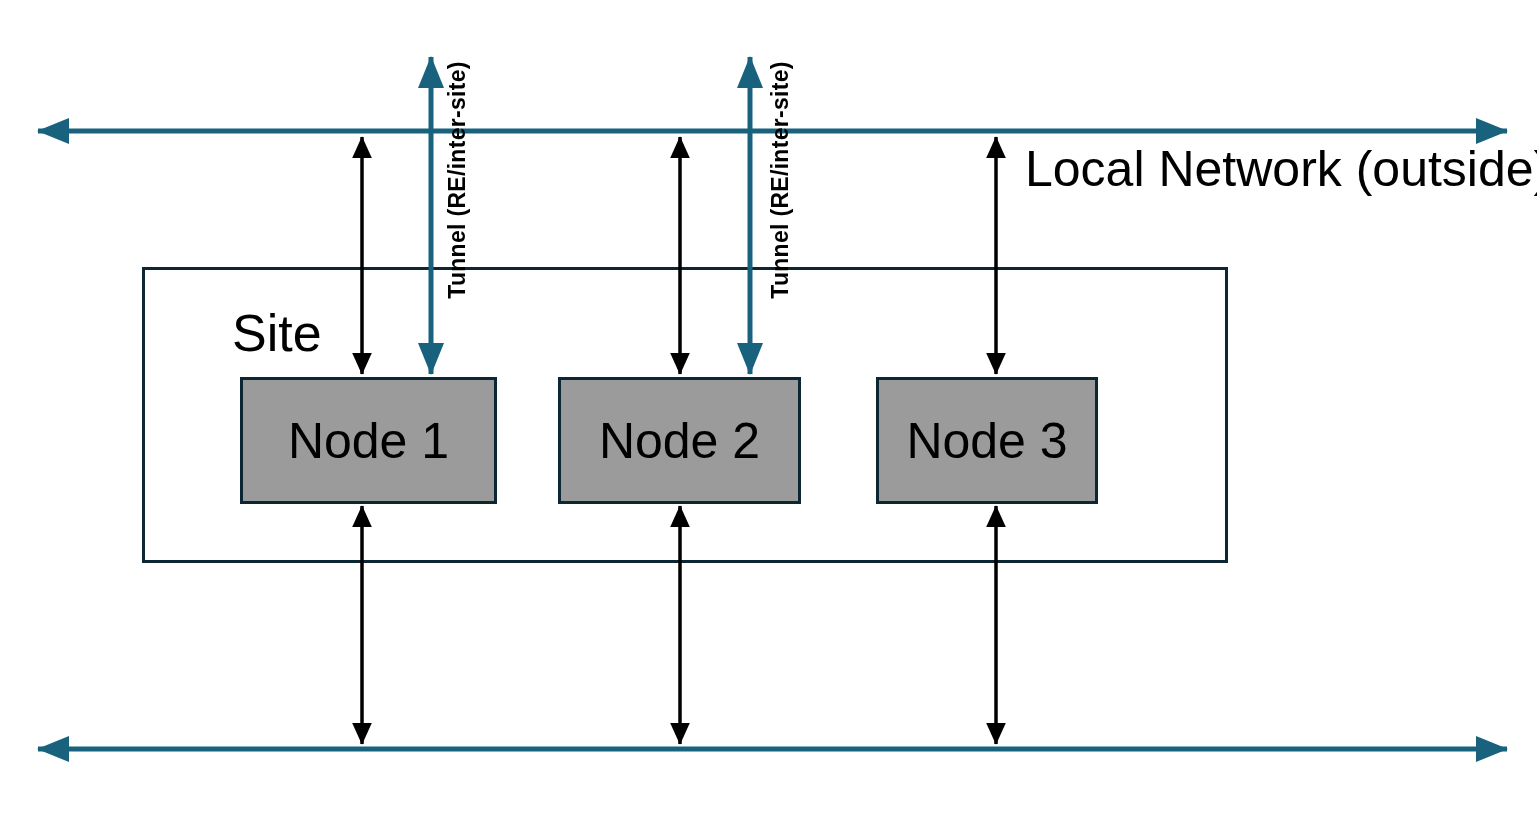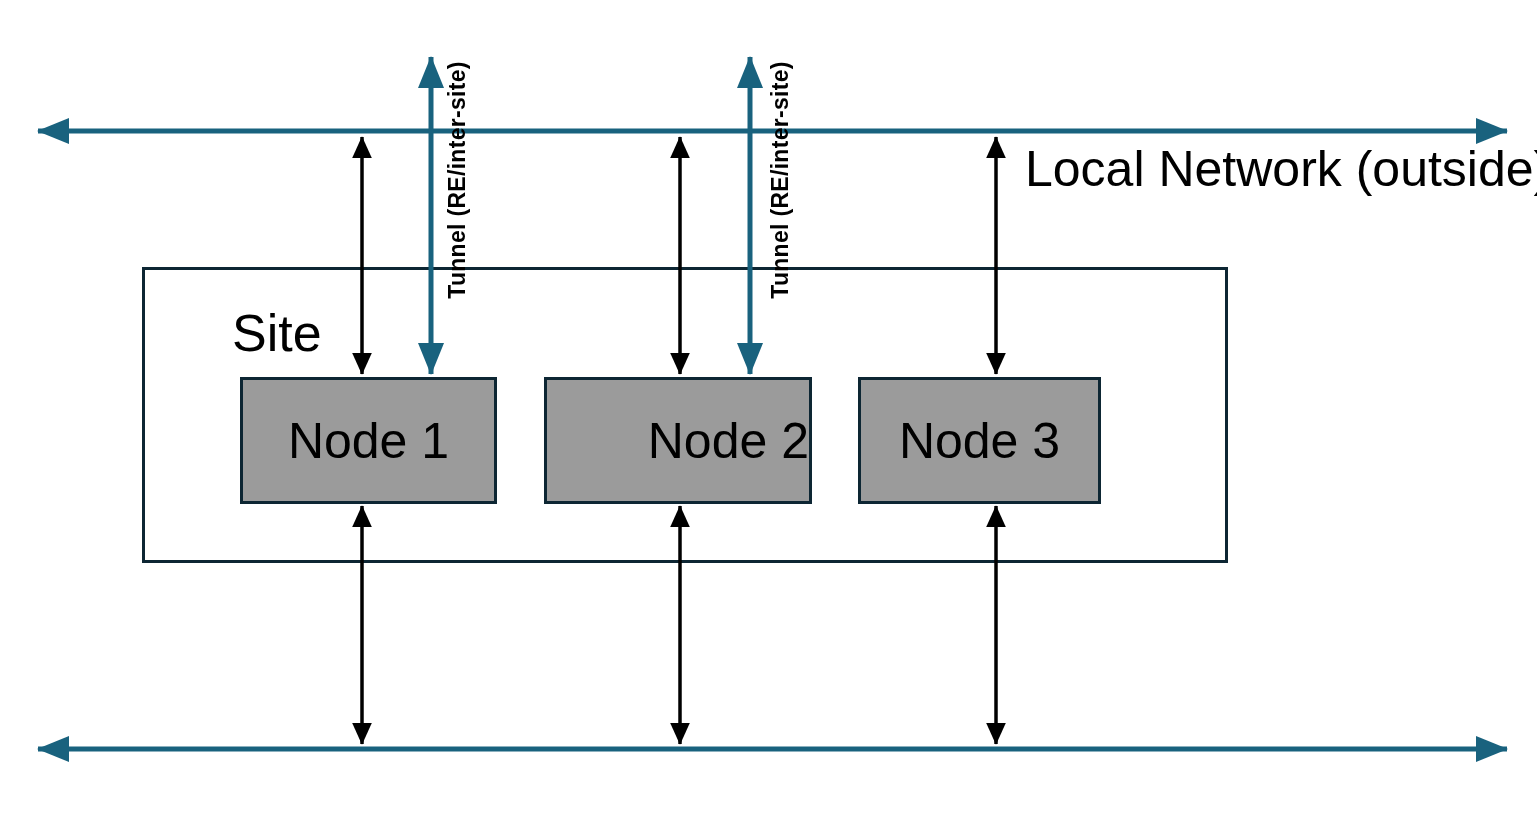--- a/index.html
+++ b/index.html
@@ -39,22 +39,22 @@
   .node{
     position:absolute;
     top:377px;height:127px;
     box-sizing:border-box;
     background:var(--node-fill);
     border:3px solid var(--box-border);
     display:flex;align-items:center;justify-content:center;
     font-size:50px;color:#000000;
   }
   .node-1{left:240px;width:257px;}
-  .node-2{left:544px;width:268px;justify-content:flex-end;}
-  .node-3{left:858px;width:243px;}
+  .node-2{left:558px;width:243px;}
+  .node-3{left:876px;width:222px;}
 </style>
 </head>
 <body>
 
 <div class="canvas">
 
   <svg width="1537" height="828" viewBox="0 0 1537 828">
     <defs>
       <marker id="arrowTeal" markerUnits="strokeWidth" markerWidth="7" markerHeight="6" refX="6.2" refY="2.6" orient="auto-start-reverse">
         <path d="M0,0 L6.4,2.6 L0,5.2 Z" fill="var(--network-line)"></path>

